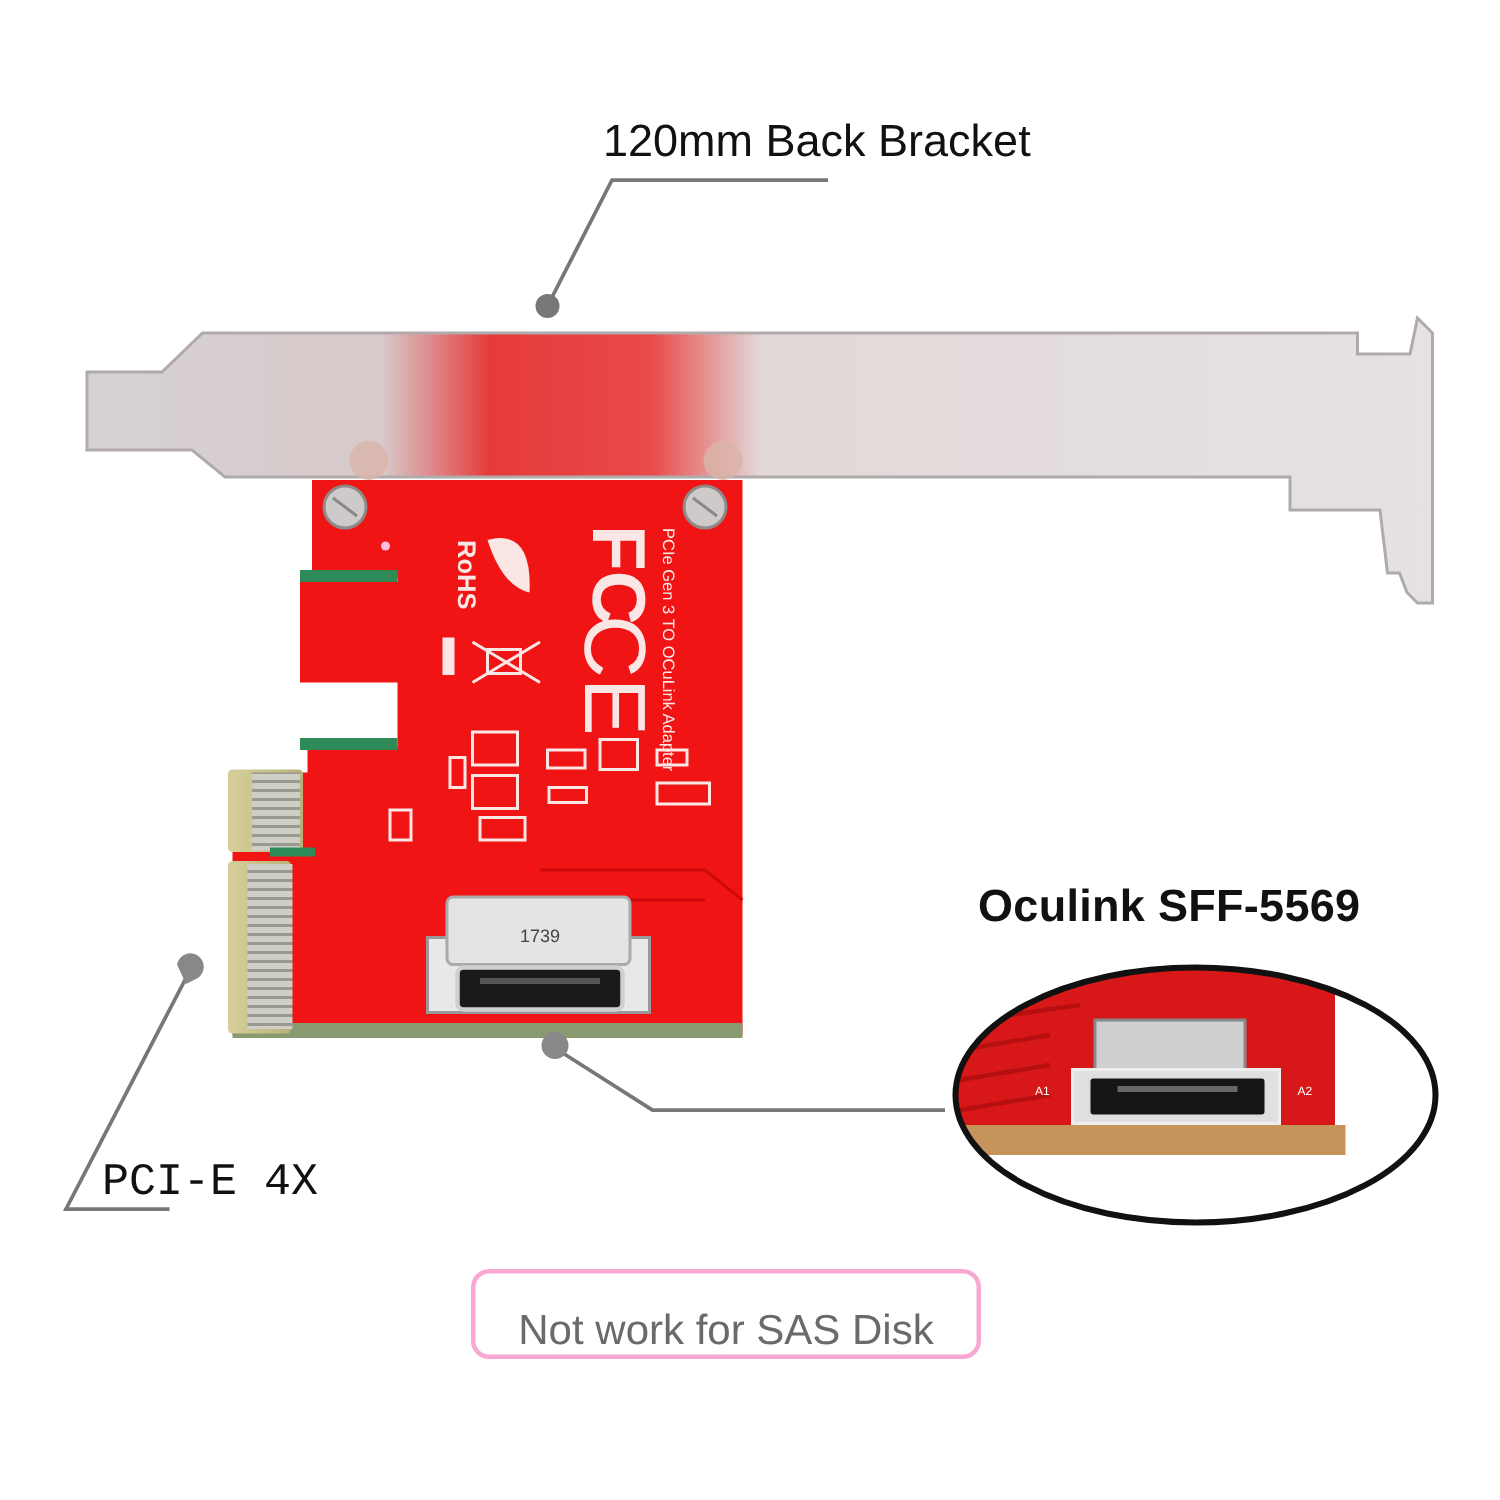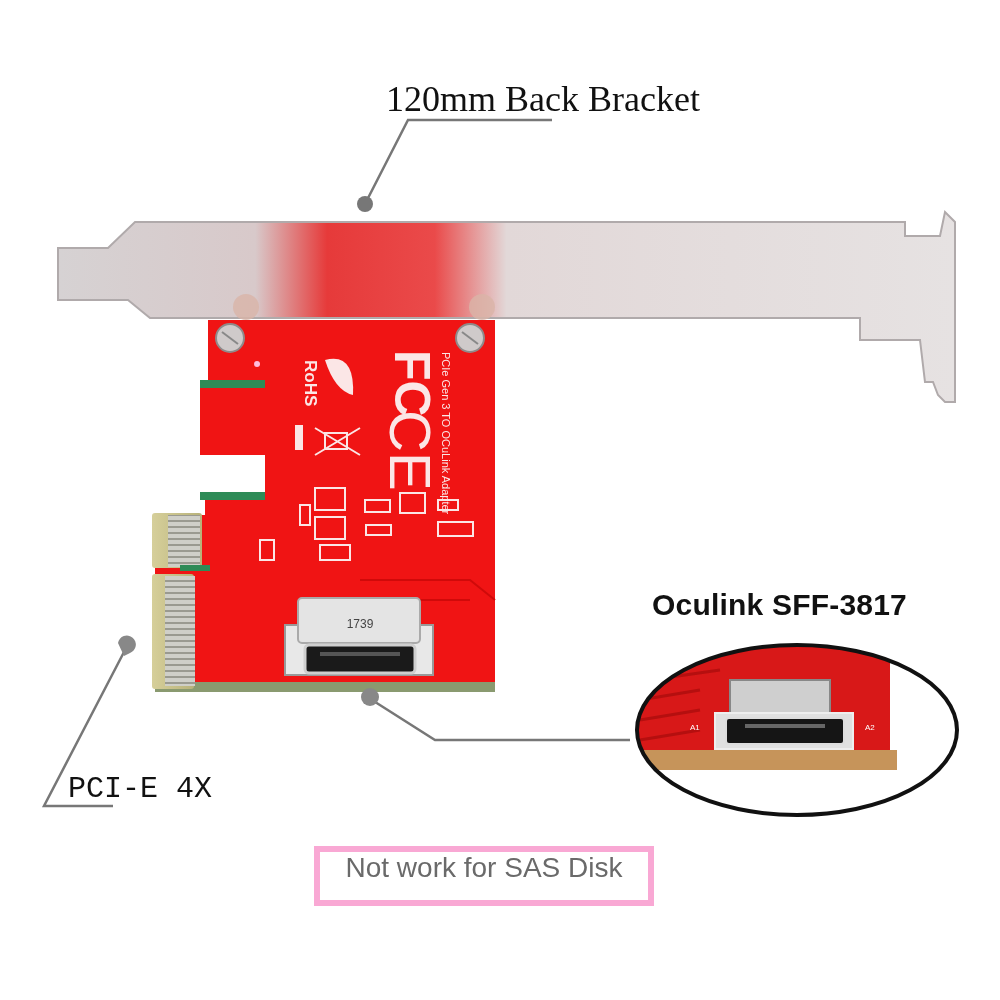--- a/index.html
+++ b/index.html
@@ -1,21 +1,21 @@
 <!DOCTYPE html>
 <html><head>
 <meta charset="utf-8">
 <style>
   html,body{margin:0;padding:0;background:#fff;}
   body{width:1000px;height:1000px;position:relative;overflow:hidden;font-family:"Liberation Sans",sans-serif;}
   .label{position:absolute;color:#111;font-family:"Liberation Sans",sans-serif;white-space:nowrap;}
-  .lbl-bracket{left:386px;top:78px;font-size:36px;font-family:Liberation Serif, serif;}
+  .lbl-bracket{left:402px;top:78px;font-size:30px;}
   .lbl-oculink{left:652px;top:588px;font-size:30px;font-weight:bold;letter-spacing:0.2px;}
   .lbl-pcie{left:68px;top:772px;font-size:30px;font-family:Liberation Mono, monospace;}
-  .note-box{position:absolute;left:314px;top:846px;width:340px;height:60px;border:6px solid #f9a8d4;border-radius:0;box-sizing:border-box;display:flex;align-items:flex-start;justify-content:center;}
+  .note-box{position:absolute;left:314px;top:846px;width:340px;height:60px;border:3px solid #f9a8d4;border-radius:12px;box-sizing:border-box;display:flex;align-items:flex-end;justify-content:center;}
   .note-box span{font-size:28px;color:#6a6a6a;}
   svg{position:absolute;left:0;top:0;}
 </style>
 </head>
 <body>
 
 <svg width="1000" height="1000" viewBox="0 0 1000 1000">
   <defs>
     <linearGradient id="brk" x1="0" y1="0" x2="1" y2="0">
       <stop offset="0" stop-color="#d6d2d3"></stop>
@@ -117,18 +117,18 @@
       <rect x="726" y="718" width="118" height="26" rx="3" fill="#151515" stroke="#ddd" stroke-width="2"></rect>
       <rect x="745" y="724" width="80" height="4" fill="#666"></rect>
       <text x="690" y="730" font-size="8" fill="#fff" font-family="Liberation Sans, sans-serif">A1</text>
       <text x="865" y="730" font-size="8" fill="#fff" font-family="Liberation Sans, sans-serif">A2</text>
     </g>
     <ellipse cx="797" cy="730" rx="160" ry="85" fill="none" stroke="#111" stroke-width="4"></ellipse>
   </g>
 </svg>
 
 <div class="label lbl-bracket">120mm Back Bracket</div>
-<div class="label lbl-oculink">Oculink SFF-3817</div>
+<div class="label lbl-oculink">Oculink SFF-5569</div>
 <div class="label lbl-pcie">PCI-E 4X</div>
 
 <div class="note-box">
   <span>Not work for SAS Disk</span>
 </div>
 
 </body></html>

